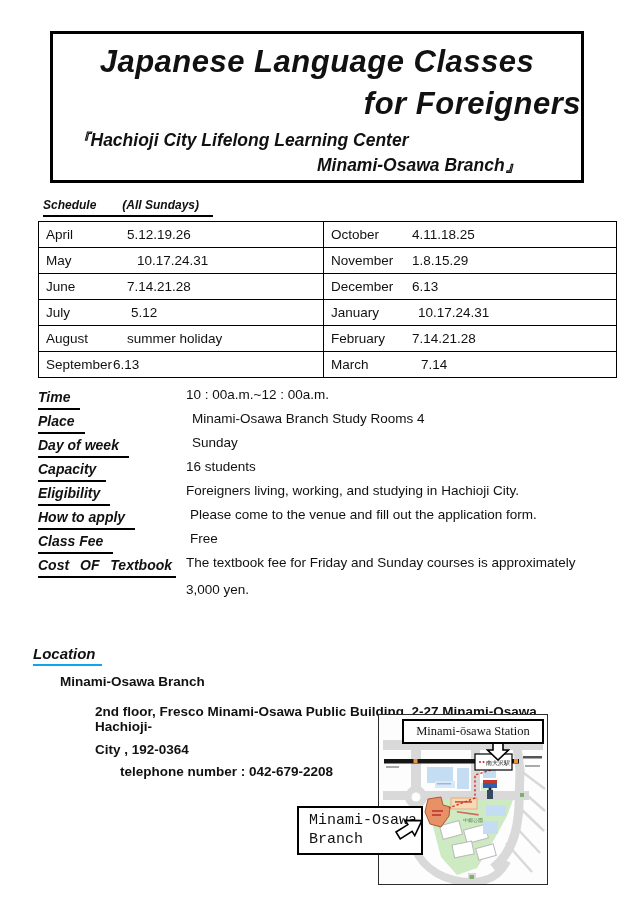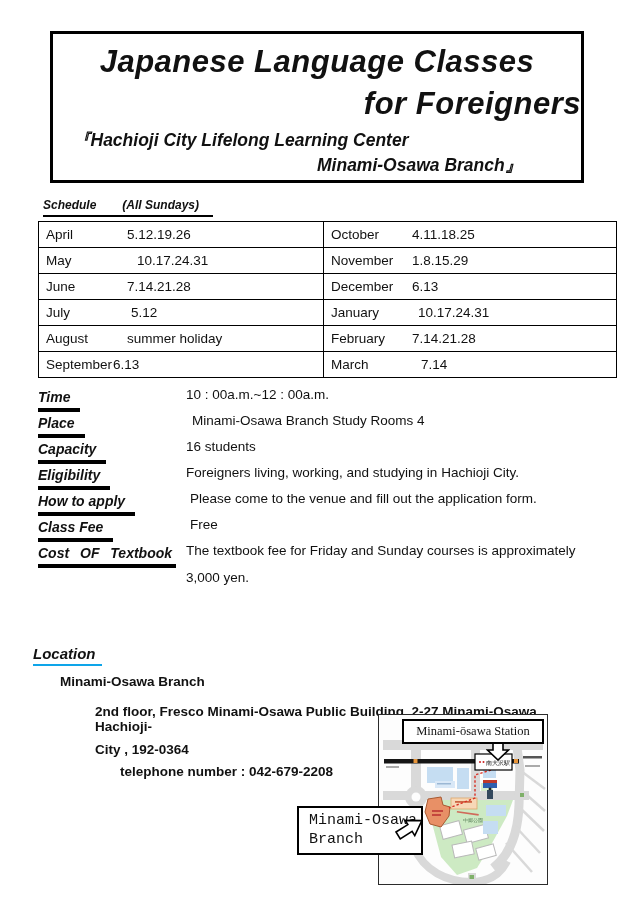--- a/index.html
+++ b/index.html
@@ -43,21 +43,21 @@
   table.sched td.cr{width:285px;}
   .month{display:inline-block;width:81px;}
   .dates{display:inline-block;}
 
   
   .details{position:absolute;left:38px;top:386px;width:575px;}
   .drow{display:flex;align-items:flex-start;}
   .dlabel{width:148px;flex:none;padding-top:2px;}
   .dlabel span{
     display:inline-block;font-style:italic;font-weight:bold;font-size:14px;
-    line-height:16px;border-bottom:4px solid #000000;padding:0 10px 3px 0;text-align:center;
+    line-height:16px;border-bottom:2px solid #000000;padding:0 10px 3px 0;text-align:center;
   }
   .dlabel span.wide{word-spacing:7px;padding-right:4px;}
   .dvalue{width:410px;font-size:13.5px;line-height:26.5px;margin-top:-4px;}
 
   
   .location{position:absolute;left:33px;top:645px;width:560px;}
   .loc-heading{
     display:inline-block;font-style:italic;font-weight:bold;font-size:15px;
     border-bottom:2px solid #0ea5e9;padding:0 6px 2px 0;
   }
@@ -132,20 +132,24 @@
     </table>
 
   <div class="details">
     <div class="drow">
       <div class="dlabel"><span>Time</span></div>
       <div class="dvalue">10 : 00a.m.~12 : 00a.m.</div>
     </div>
     <div class="drow">
       <div class="dlabel"><span>Place</span></div>
       <div class="dvalue" style="padding-left:6px">Minami-Osawa Branch Study Rooms 4</div>
+    </div>
+    <div class="drow">
+      <div class="dlabel"><span>Day of week</span></div>
+      <div class="dvalue" style="padding-left:6px">Sunday</div>
     </div>
     <div class="drow">
       <div class="dlabel"><span>Capacity</span></div>
       <div class="dvalue">16 students</div>
     </div>
     <div class="drow">
       <div class="dlabel"><span>Eligibility</span></div>
       <div class="dvalue">Foreigners living, working, and studying in Hachioji City.</div>
     </div>
     <div class="drow">

